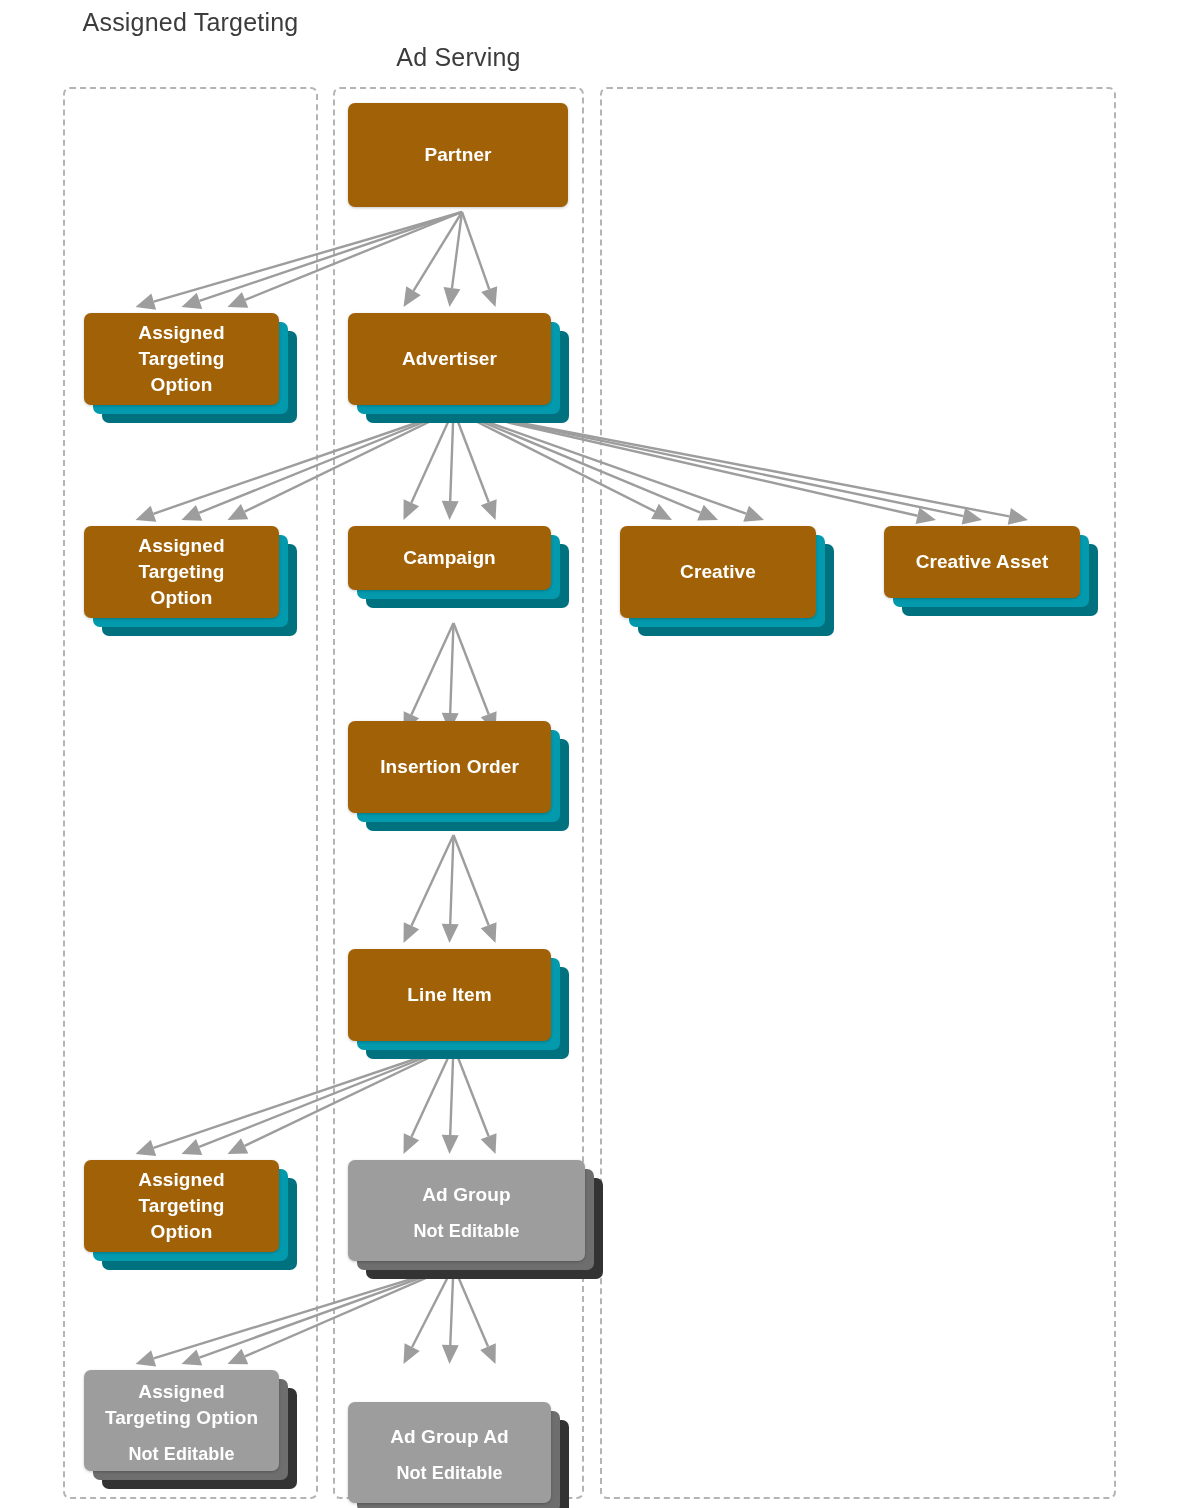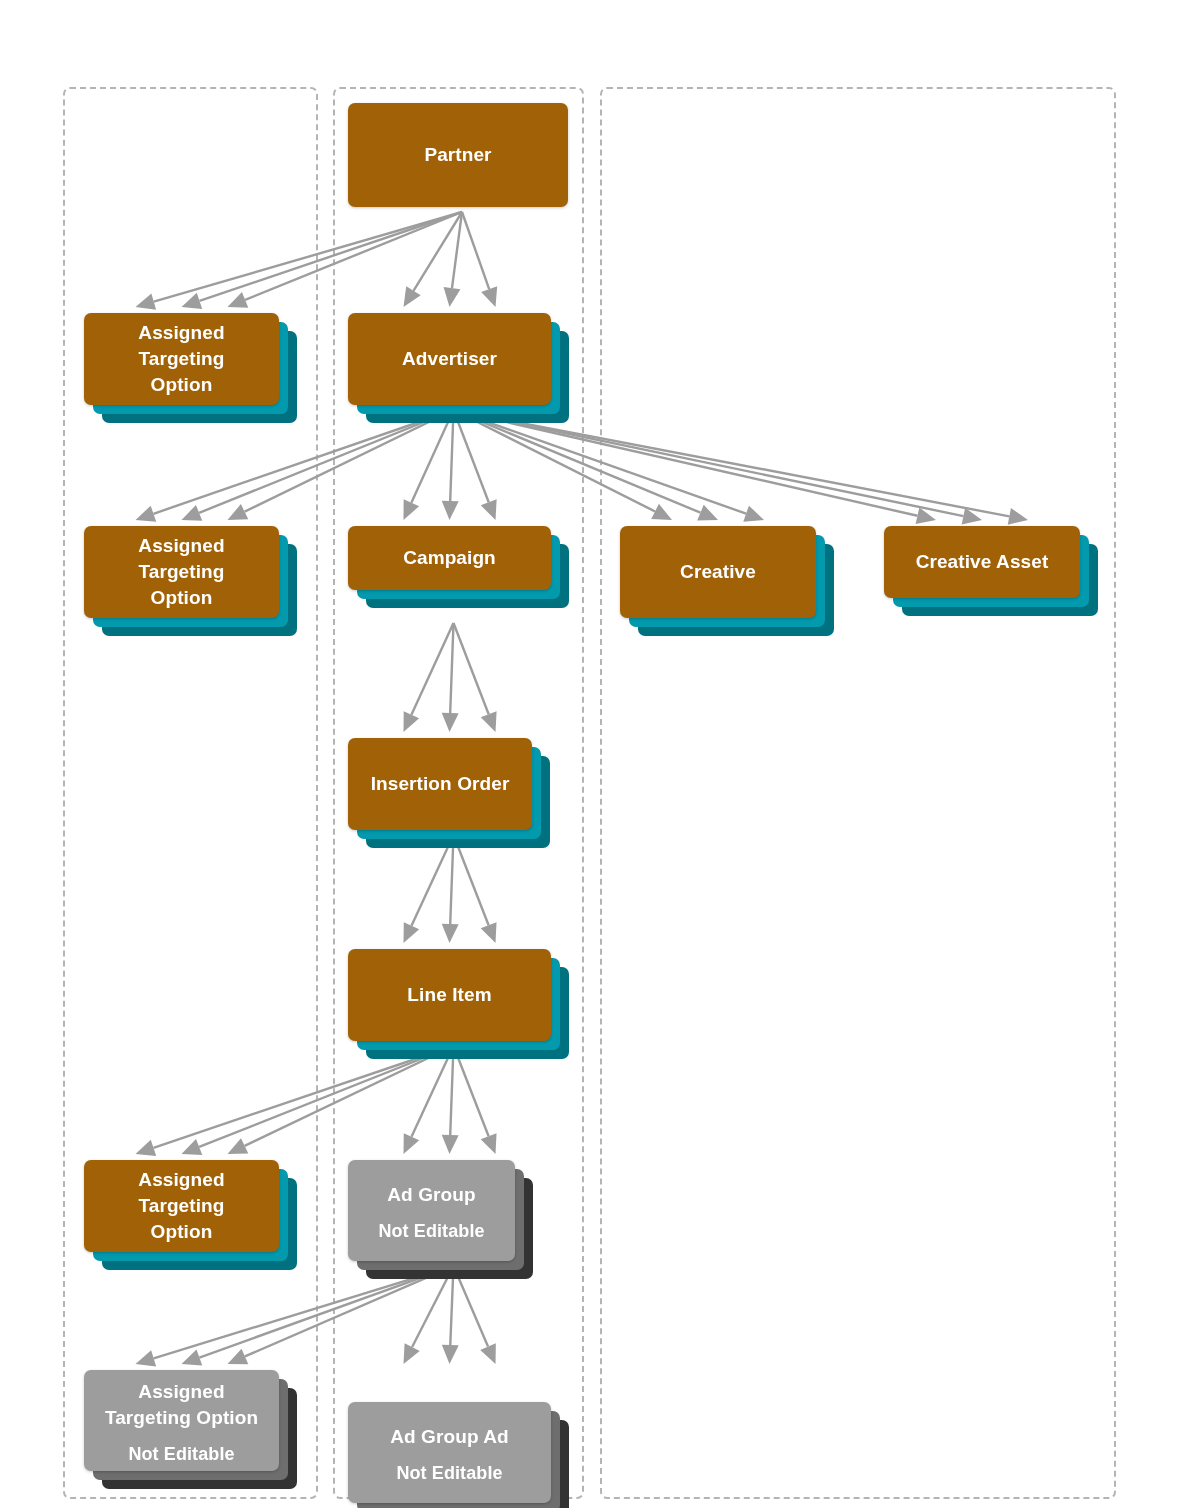--- a/index.html
+++ b/index.html
@@ -100,20 +100,23 @@
     text-align: center;
     margin-top: 14px;
     letter-spacing: 0.1px;
   }
 </style>
 </head>
 <body>
 
 <div id="canvas">
 
+  <div class="col-header" style="left:63px; top:6px; width:255px;">Assigned
+Targeting</div>
+  <div class="col-header" style="left:333px; top:41px; width:251px;">Ad Serving</div>
 
   <div class="group-box" style="left:63px; top:87px; width:255px; height:1412px;"></div>
   <div class="group-box" style="left:333px; top:87px; width:251px; height:1412px;"></div>
   <div class="group-box" style="left:600px; top:87px; width:516px; height:1412px;"></div>
 
   <svg id="arrows" viewBox="0 0 1184 1508" width="1184" height="1508" aria-hidden="true">
       <line x1="462" y1="212" x2="153.74343812977693" y2="301.69180207556263" stroke="#9d9d9d" stroke-width="2.4"></line>
       <polygon points="135.5,307 151.36871800568653,293.530263964873 156.11815825386734,309.8533401862523" fill="#9d9d9d"></polygon>
       <line x1="462" y1="212" x2="199.49590414062098" y2="300.905130504959" stroke="#9d9d9d" stroke-width="2.4"></line>
       <polygon points="181.5,307 196.76925199810265,292.8543312841549 202.2225562831393,308.9559297257631" fill="#9d9d9d"></polygon>
@@ -232,21 +235,21 @@
           <div class="node-title">Creative</div>
         </div>
       </div>
       <div class="node teal" style="left: 884px; top: 526px; width: 196px; height: 72px;">
         <div class="layer back"></div>
         <div class="layer mid"></div>
         <div class="layer front">
           <div class="node-title">Creative Asset</div>
         </div>
       </div>
-      <div class="node teal" style="left: 348px; top: 738px; width: 184px; height: 92px;">
+      <div class="node teal" style="left: 348px; top: 721px; width: 203px; height: 92px;">
         <div class="layer back"></div>
         <div class="layer mid"></div>
         <div class="layer front">
           <div class="node-title">Insertion Order</div>
         </div>
       </div>
       <div class="node teal" style="left: 348px; top: 949px; width: 203px; height: 92px;">
         <div class="layer back"></div>
         <div class="layer mid"></div>
         <div class="layer front">
@@ -255,21 +258,21 @@
       </div>
       <div class="node teal" style="left: 84px; top: 1160px; width: 195px; height: 92px;">
         <div class="layer back"></div>
         <div class="layer mid"></div>
         <div class="layer front">
           <div class="node-title">Assigned
 Targeting
 Option</div>
         </div>
       </div>
-      <div class="node gray" style="left: 348px; top: 1160px; width: 167px; height: 101px;">
+      <div class="node gray" style="left: 348px; top: 1160px; width: 237px; height: 101px;">
         <div class="layer back"></div>
         <div class="layer mid"></div>
         <div class="layer front">
           <div class="node-title">Ad Group</div>
           <div class="node-sub">Not Editable</div>
         </div>
       </div>
       <div class="node gray" style="left: 84px; top: 1370px; width: 195px; height: 101px;">
         <div class="layer back"></div>
         <div class="layer mid"></div>

